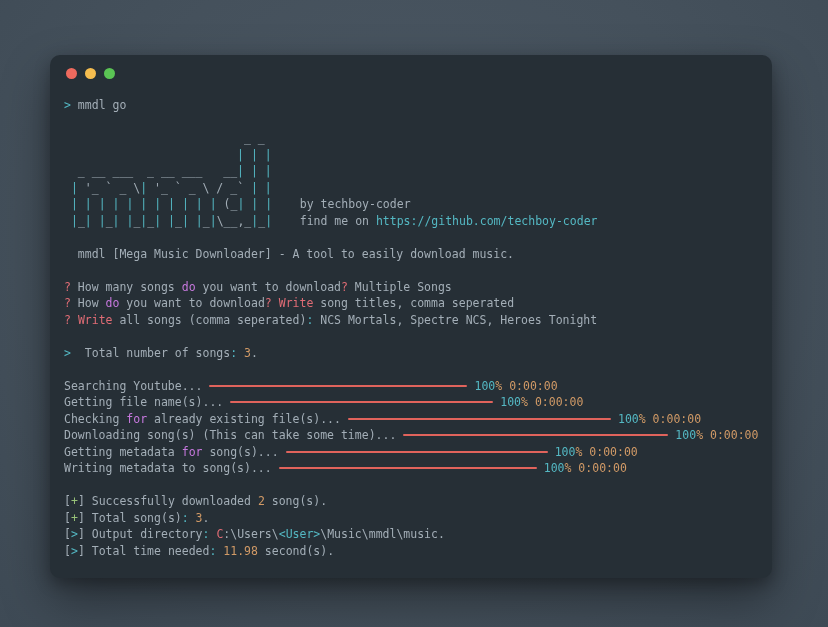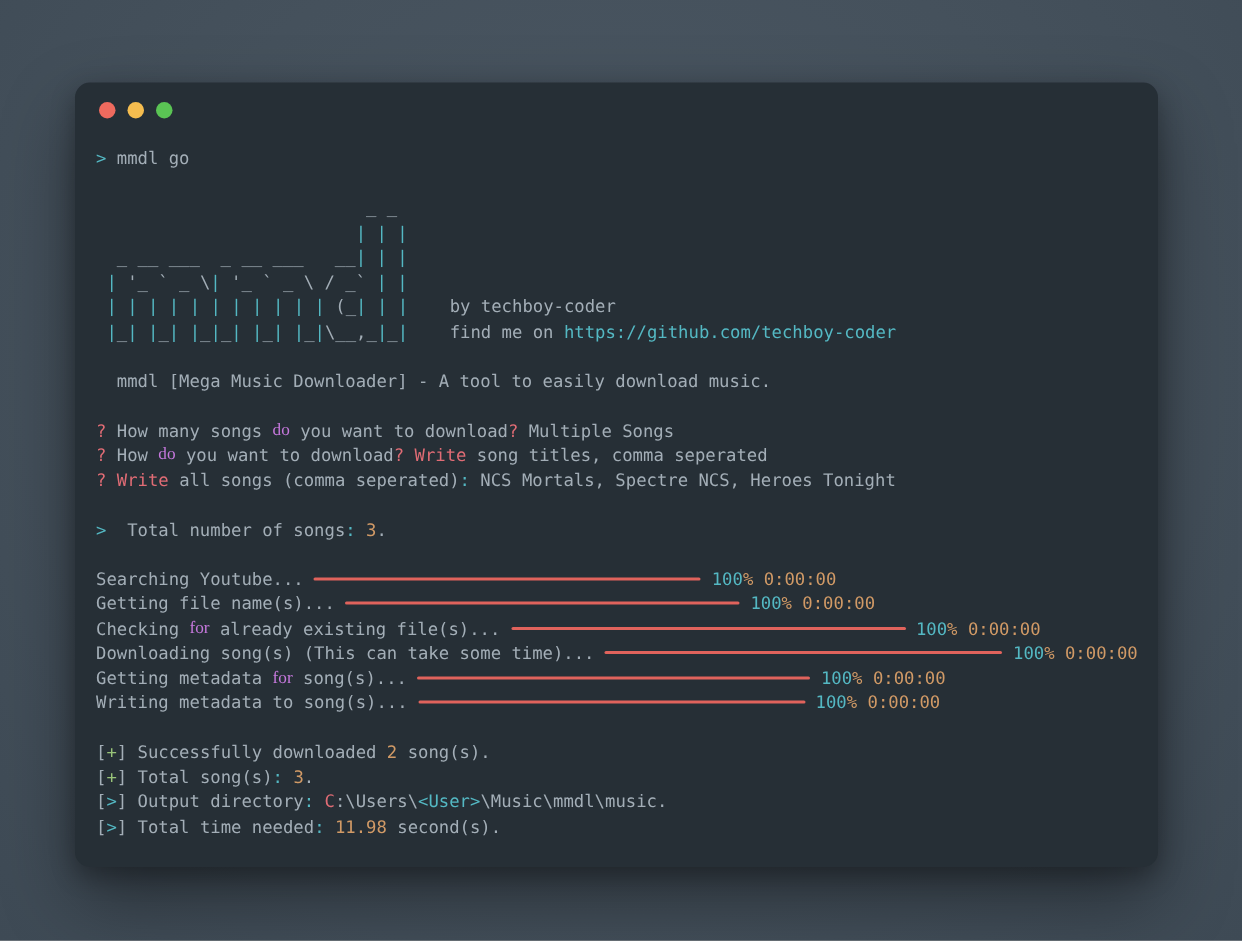--- a/index.html
+++ b/index.html
@@ -34,21 +34,21 @@
   }
   .bar{
     height:2px;border-radius:2px;flex:0 0 auto;
     background:var(--c-bar);
     margin:0 7px;
   }
   .c-fg{color:var(--c-fg);}
   .c-cyan{color:var(--c-cyan);}
   .c-orange{color:var(--c-orange);}
   .c-red{color:var(--c-red);}
-  .c-purple{color:var(--c-purple);font-family:Liberation Serif, serif;}
+  .c-purple{color:var(--c-purple);}
   .c-green{color:var(--c-green);}
 </style>
 </head>
 <body>
 
 <div class="window">
   <div class="titlebar">
     <span class="dot red"></span>
     <span class="dot yellow"></span>
     <span class="dot green"></span>

